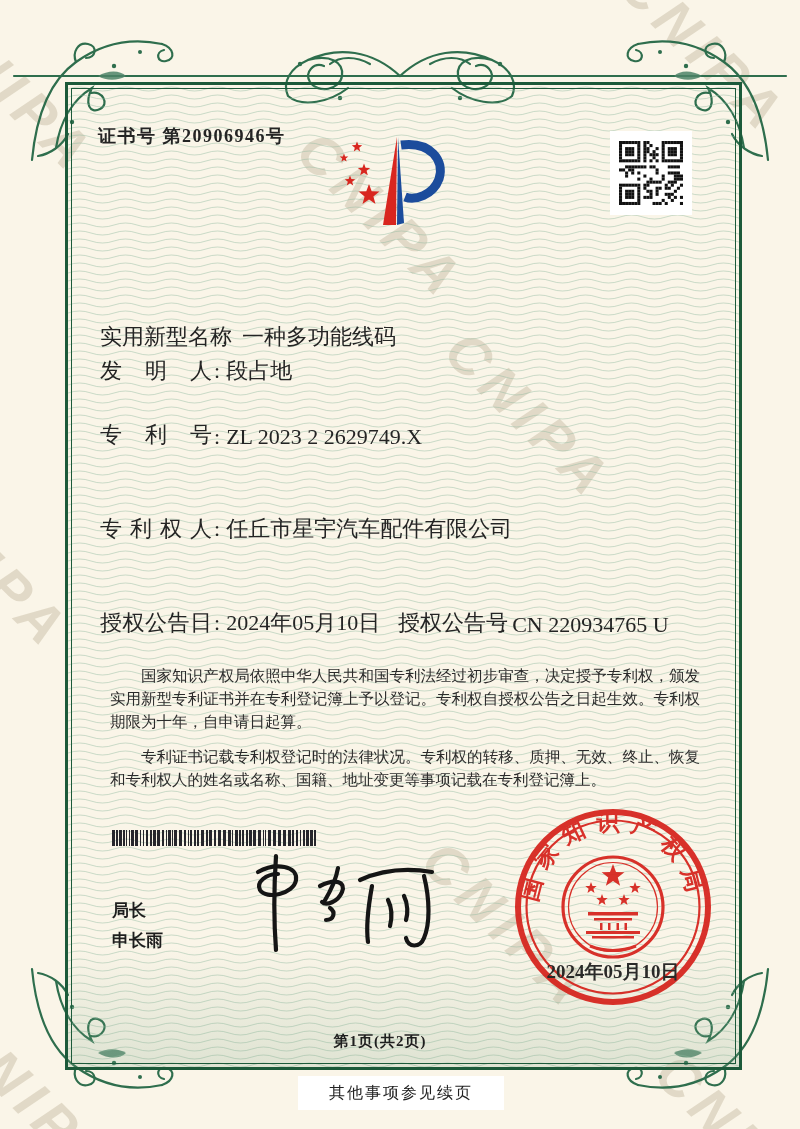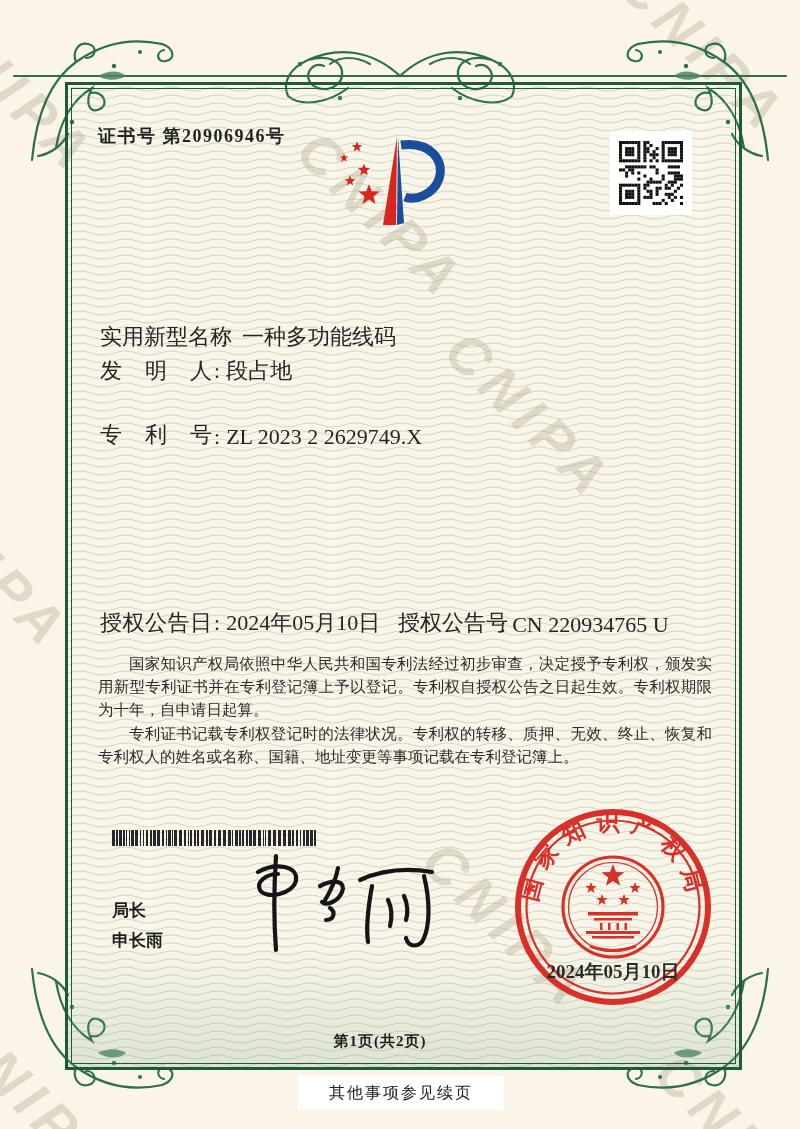--- a/index.html
+++ b/index.html
@@ -39,21 +39,21 @@
 
   .row{position:absolute;left:100px;right:80px;font-size:22px;white-space:nowrap;}
   .lab{display:inline-block;width:112px;text-align:justify;text-align-last:justify;
       vertical-align:bottom;}
   .lab2{display:inline-block;width:100px;text-align:justify;text-align-last:justify;
       vertical-align:bottom;}
   .sep{margin:0 6px 0 2px;}
   .g2{position:absolute;left:298px;top:0;}
 
   .paras{position:absolute;left:98px;top:652px;width:614px;}
-  .paras p{margin:0;font-size:15.5px;line-height:23px;text-indent:2em;
+  .paras p{margin:12px;font-size:15.5px;line-height:23px;text-indent:2em;
       text-align:justify;color:#2b2b2b;}
   .paras p + p{margin-top:1px;}
 
   .barcode{position:absolute;left:112px;top:830px;width:208px;height:16px;}
   .barcode i{position:absolute;top:0;bottom:0;background:#26262c;}
 
   .officer{position:absolute;left:112px;top:896px;font:600 17px "Liberation Sans",sans-serif;
       color:#1d1d1d;line-height:30px;}
   .signature{position:absolute;left:210px;top:846px;}
   .signature path{stroke:#151515;stroke-width:4.2;fill:none;stroke-linecap:round;}
@@ -349,20 +349,23 @@
 
     <div class="row" style="top:322px">
       <span class="lab">实用新型名称</span><span class="sep">：</span><span>一种多功能线码</span>
     </div>
     <div class="row" style="top:356px">
       <span class="lab">发明人</span><span class="sep">:</span><span>段占地</span>
     </div>
     <div class="row" style="top:420px">
       <span class="lab">专利号</span><span class="sep">:</span><span>ZL 2023 2 2629749.X</span>
     </div>
+    <div class="row" style="top:514px">
+      <span class="lab">专利权人</span><span class="sep">:</span><span>任丘市星宇汽车配件有限公司</span>
+    </div>
     <div class="row" style="top:608px">
       <span class="lab">授权公告日</span><span class="sep">:</span><span>2024年05月10日</span>
       <span class="g2">
         <span class="lab2">授权公告号</span><span class="sep">:</span><span>CN 220934765 U</span>
       </span>
     </div>
 
     <div class="paras">
       <p>国家知识产权局依照中华人民共和国专利法经过初步审查，决定授予专利权，颁发实用新型专利证书并在专利登记簿上予以登记。专利权自授权公告之日起生效。专利权期限为十年，自申请日起算。</p>
       <p>专利证书记载专利权登记时的法律状况。专利权的转移、质押、无效、终止、恢复和专利权人的姓名或名称、国籍、地址变更等事项记载在专利登记簿上。</p>

